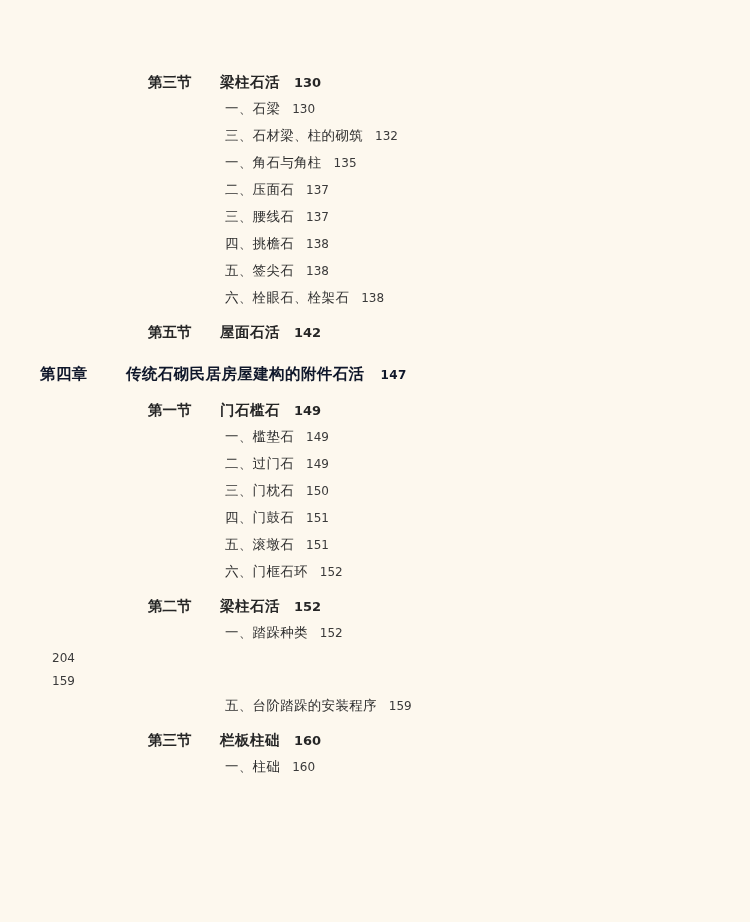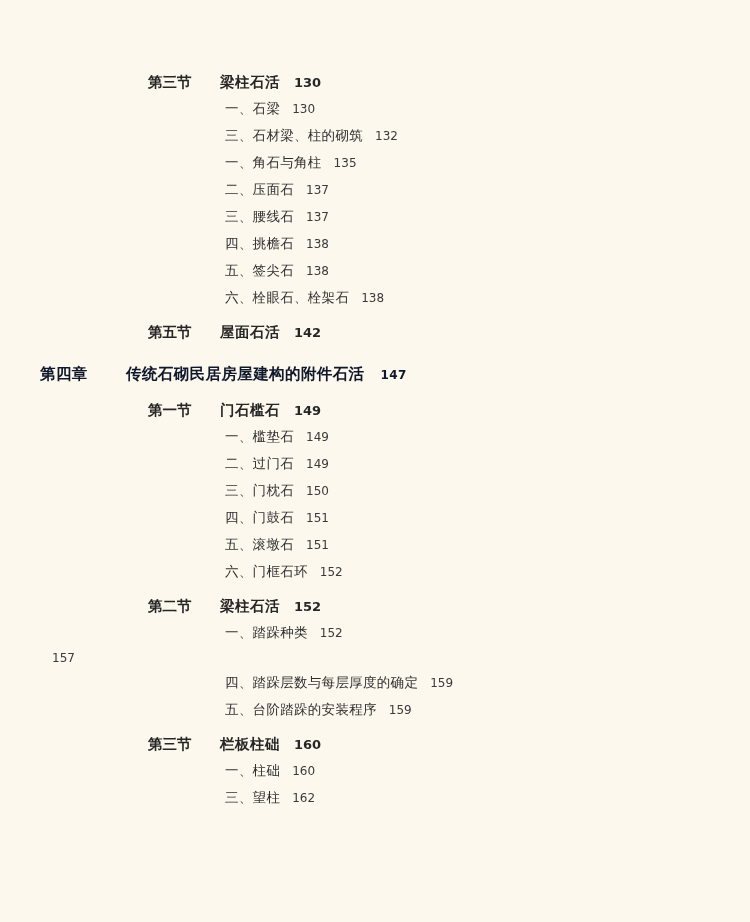--- a/index.html
+++ b/index.html
@@ -176,37 +176,32 @@
       <li class="row-section">
         <span class="s-num">第二节</span>
         <span class="s-title">梁柱石活</span>
         <span class="s-page">152</span>
       </li>
       <li class="row-item">
         <span class="i-label">一、踏跺种类</span>
         <span class="i-page">152</span>
       </li>
       <li class="row-item">
-        <span class="i-page">157</span>
-      </li>
-      <li class="row-item">
-        <span class="i-label">四、踏跺层数与每层厚度的确定</span>
+        <span class="i-page">204</span>
+      </li>
+      <li class="row-item">
         <span class="i-page">159</span>
       </li>
       <li class="row-item">
         <span class="i-label">五、台阶踏跺的安装程序</span>
         <span class="i-page">159</span>
       </li>
       <li class="row-section">
         <span class="s-num">第三节</span>
         <span class="s-title">栏板柱础</span>
         <span class="s-page">160</span>
       </li>
       <li class="row-item">
         <span class="i-label">一、柱础</span>
         <span class="i-page">160</span>
       </li>
-      <li class="row-item">
-        <span class="i-label">三、望柱</span>
-        <span class="i-page">162</span>
-      </li>
     </ul>
 </div>
 
 </body></html>

